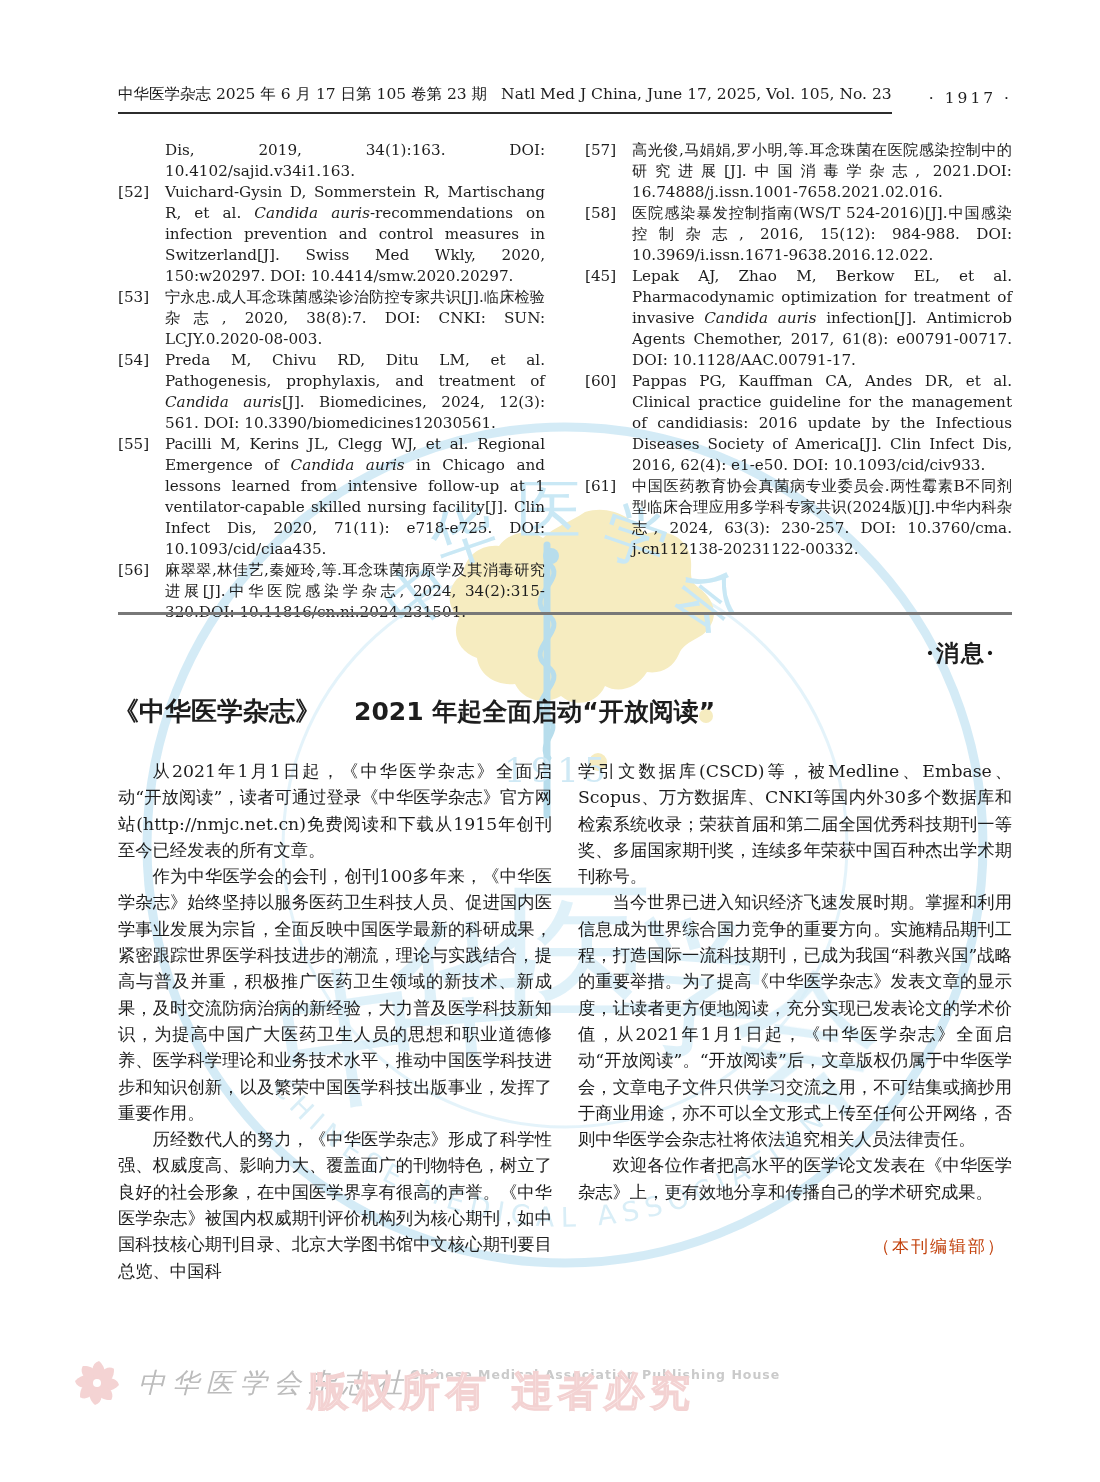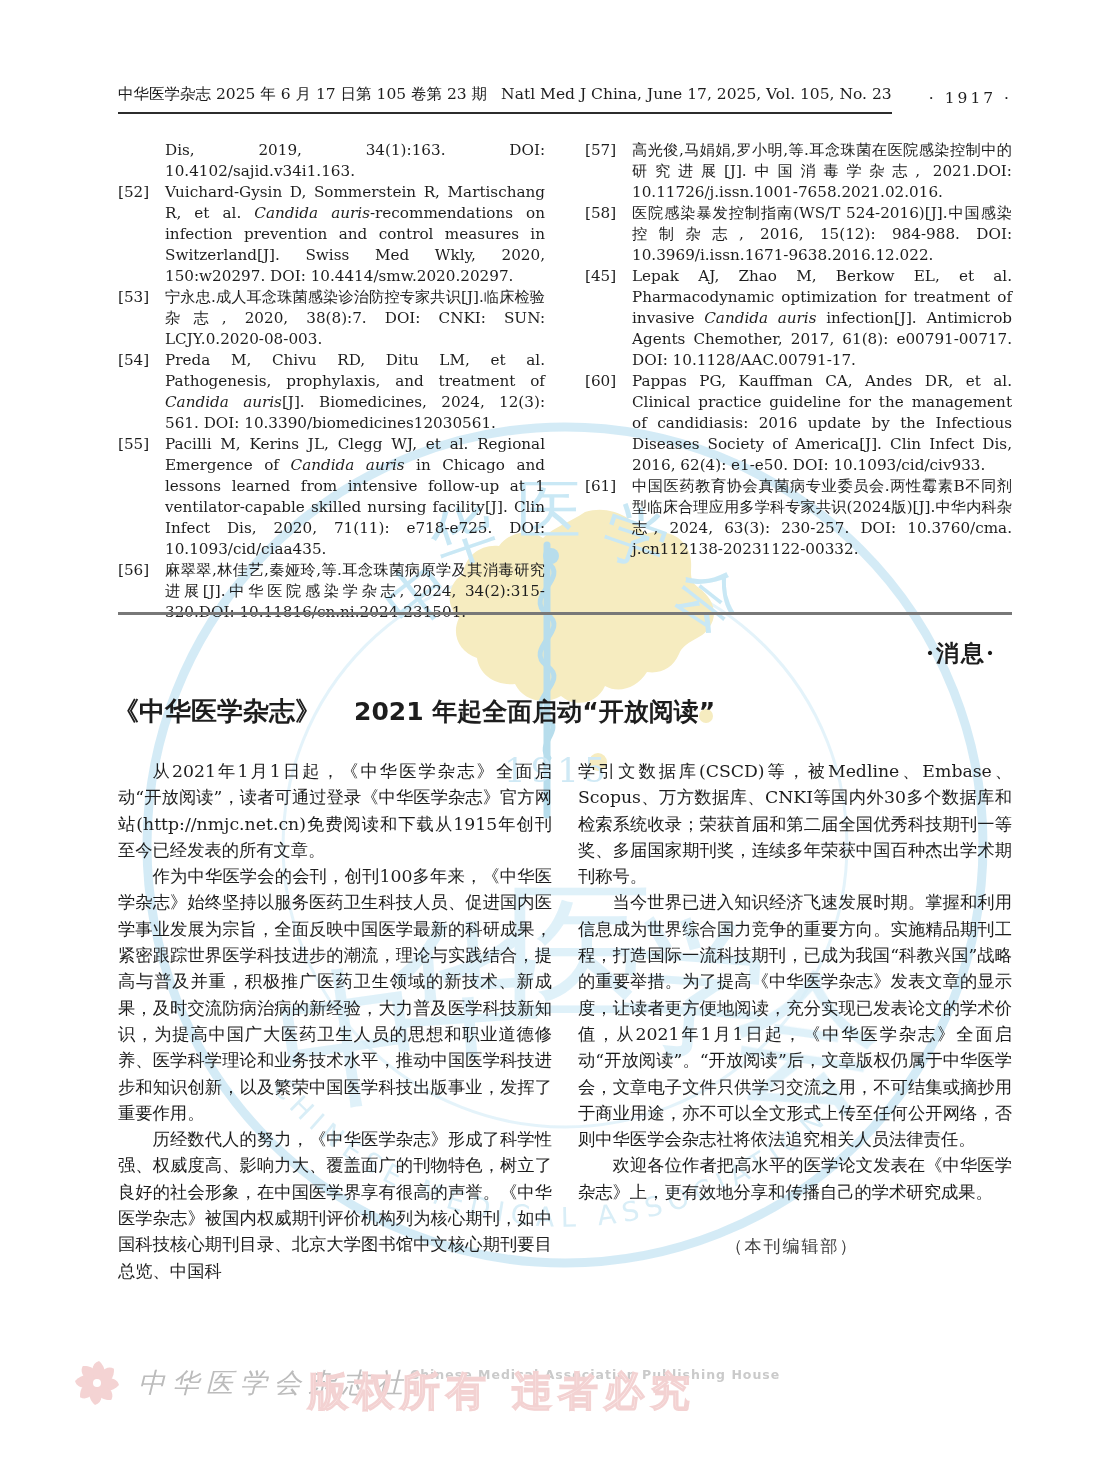--- a/index.html
+++ b/index.html
@@ -43,21 +43,21 @@
     margin-left:33px;
   }
   .body-cols {
     position:absolute; top:758px; left:118px; width:894px;
     display:flex; gap:26px;
     font-size:17.3px; line-height:26.3px; text-align:justify;
   }
   .col { width:434px; }
   .bodyp { margin:0; text-indent:2em; }
   .bodyp.no-indent { text-indent:0; }
-  .signature { text-align:center; margin-top:28px; padding-right:6px; letter-spacing:2px; font-size:17px; color:#404040; }
+  .signature { text-align:right; margin-top:28px; padding-right:6px; letter-spacing:2px; font-size:17px; color:#c2410c; }
   
   .watermark { position:absolute; left:0; top:0; pointer-events:none; }
   
   .footer { position:absolute; left:72px; top:1358px; display:flex; align-items:center; gap:16px; }
   .pub-block { display:flex; flex-direction:row; }
   .pub-cn {
     font-size:27px; color:#bcbcbc; letter-spacing:7px;
     font-family:"DejaVu Serif","Liberation Serif",serif; font-style:italic;
   }
   .pub-en { font-size:12.5px; font-weight:bold; color:#cacaca; letter-spacing:1px; margin-top:2px;
@@ -151,21 +151,21 @@
   </div>
 
   <div class="ref-item">
     <span class="ref-label">[56]</span>
     <span class="ref-text">麻翠翠,林佳艺,秦娅玲,等.耳念珠菌病原学及其消毒研究进展[J].中华医院感染学杂志, 2024, 34(2):315-320.DOI: 10.11816/cn.ni.2024-231501.</span>
   </div>
 </div>
     <div class="ref-col">
   <div class="ref-item">
     <span class="ref-label">[57]</span>
-    <span class="ref-text">高光俊,马娟娟,罗小明,等.耳念珠菌在医院感染控制中的研究进展[J].中国消毒学杂志, 2021.DOI: 10.11726/j.issn.1001-7658.2021.02.016.</span>
+    <span class="ref-text">高光俊,马娟娟,罗小明,等.耳念珠菌在医院感染控制中的研究进展[J].中国消毒学杂志, 2021.DOI: 16.74888/j.issn.1001-7658.2021.02.016.</span>
   </div>
 
   <div class="ref-item">
     <span class="ref-label">[58]</span>
     <span class="ref-text">医院感染暴发控制指南(WS/T 524-2016)[J].中国感染控制杂志, 2016, 15(12): 984-988. DOI: 10.3969/i.issn.1671-9638.2016.12.022.</span>
   </div>
 
   <div class="ref-item">
     <span class="ref-label">[45]</span>
     <span class="ref-text">Lepak AJ, Zhao M, Berkow EL, et al. Pharmacodynamic optimization for treatment of invasive <i>Candida auris</i> infection[J]. Antimicrob Agents Chemother, 2017, 61(8): e00791-00717. DOI: 10.1128/AAC.00791-17.</span>

